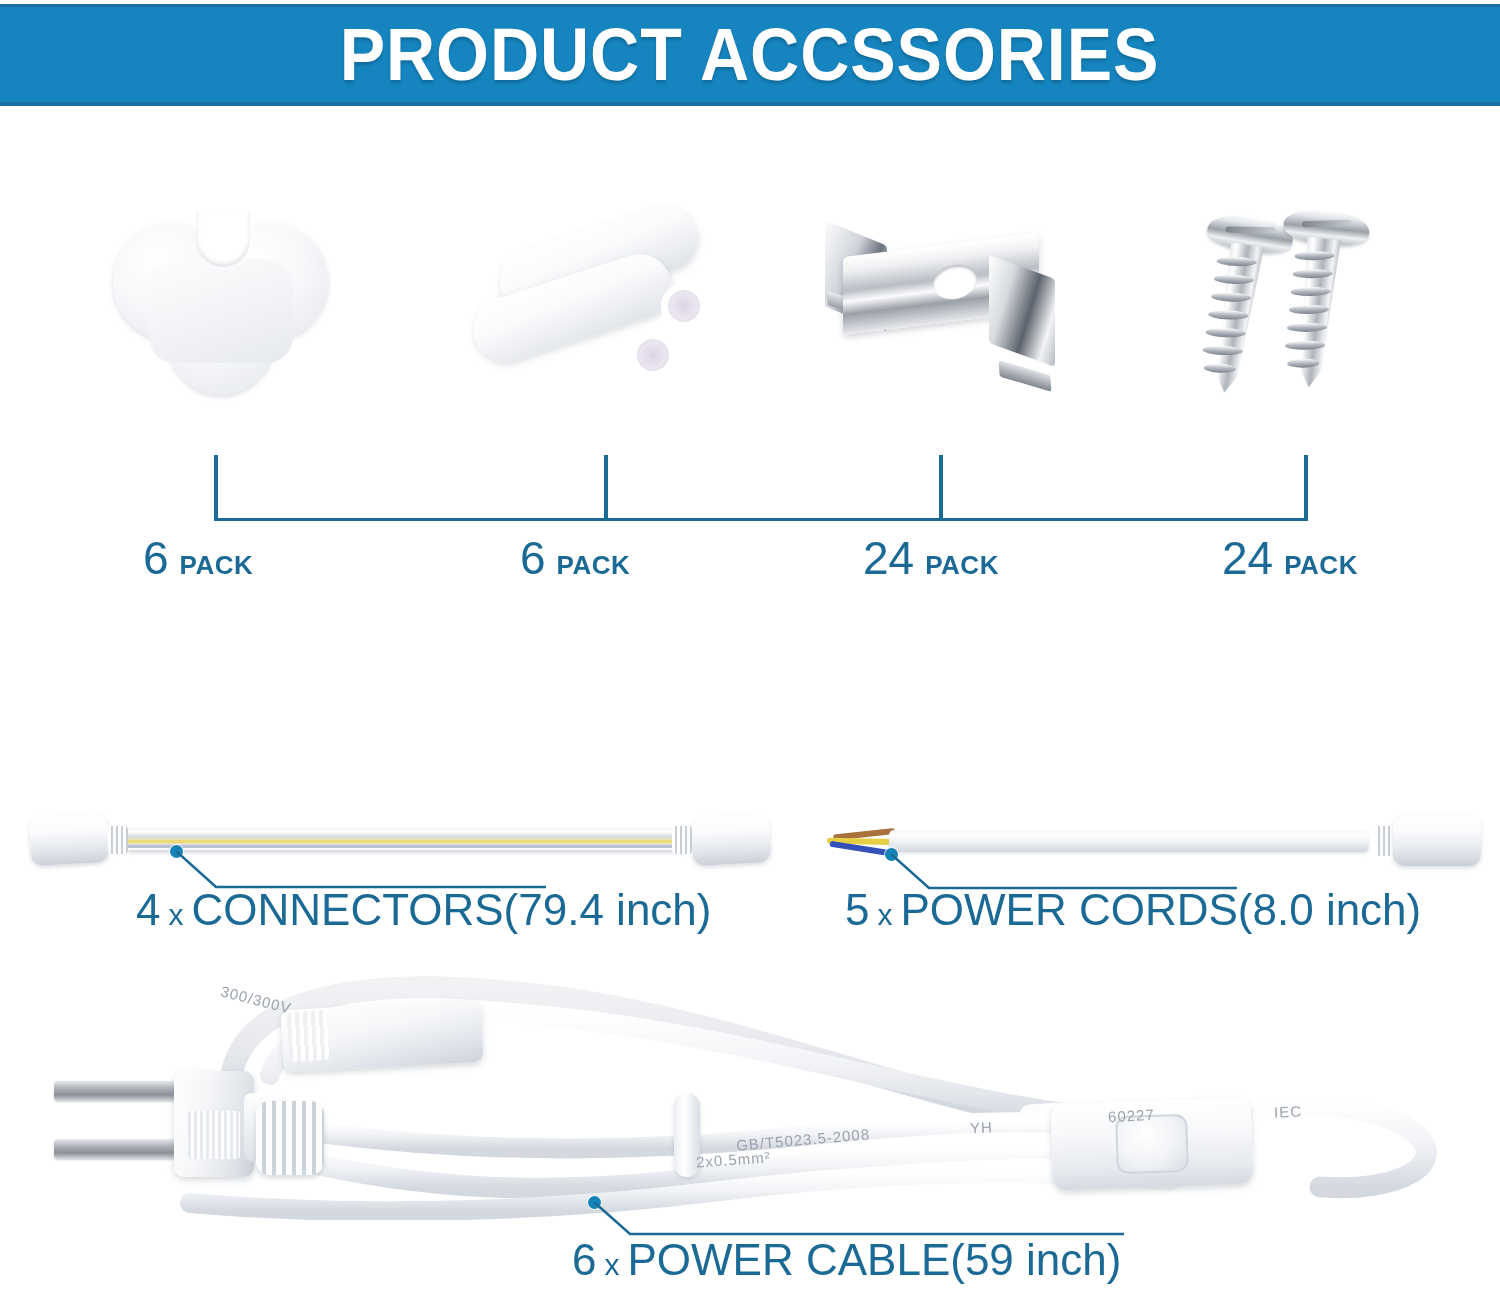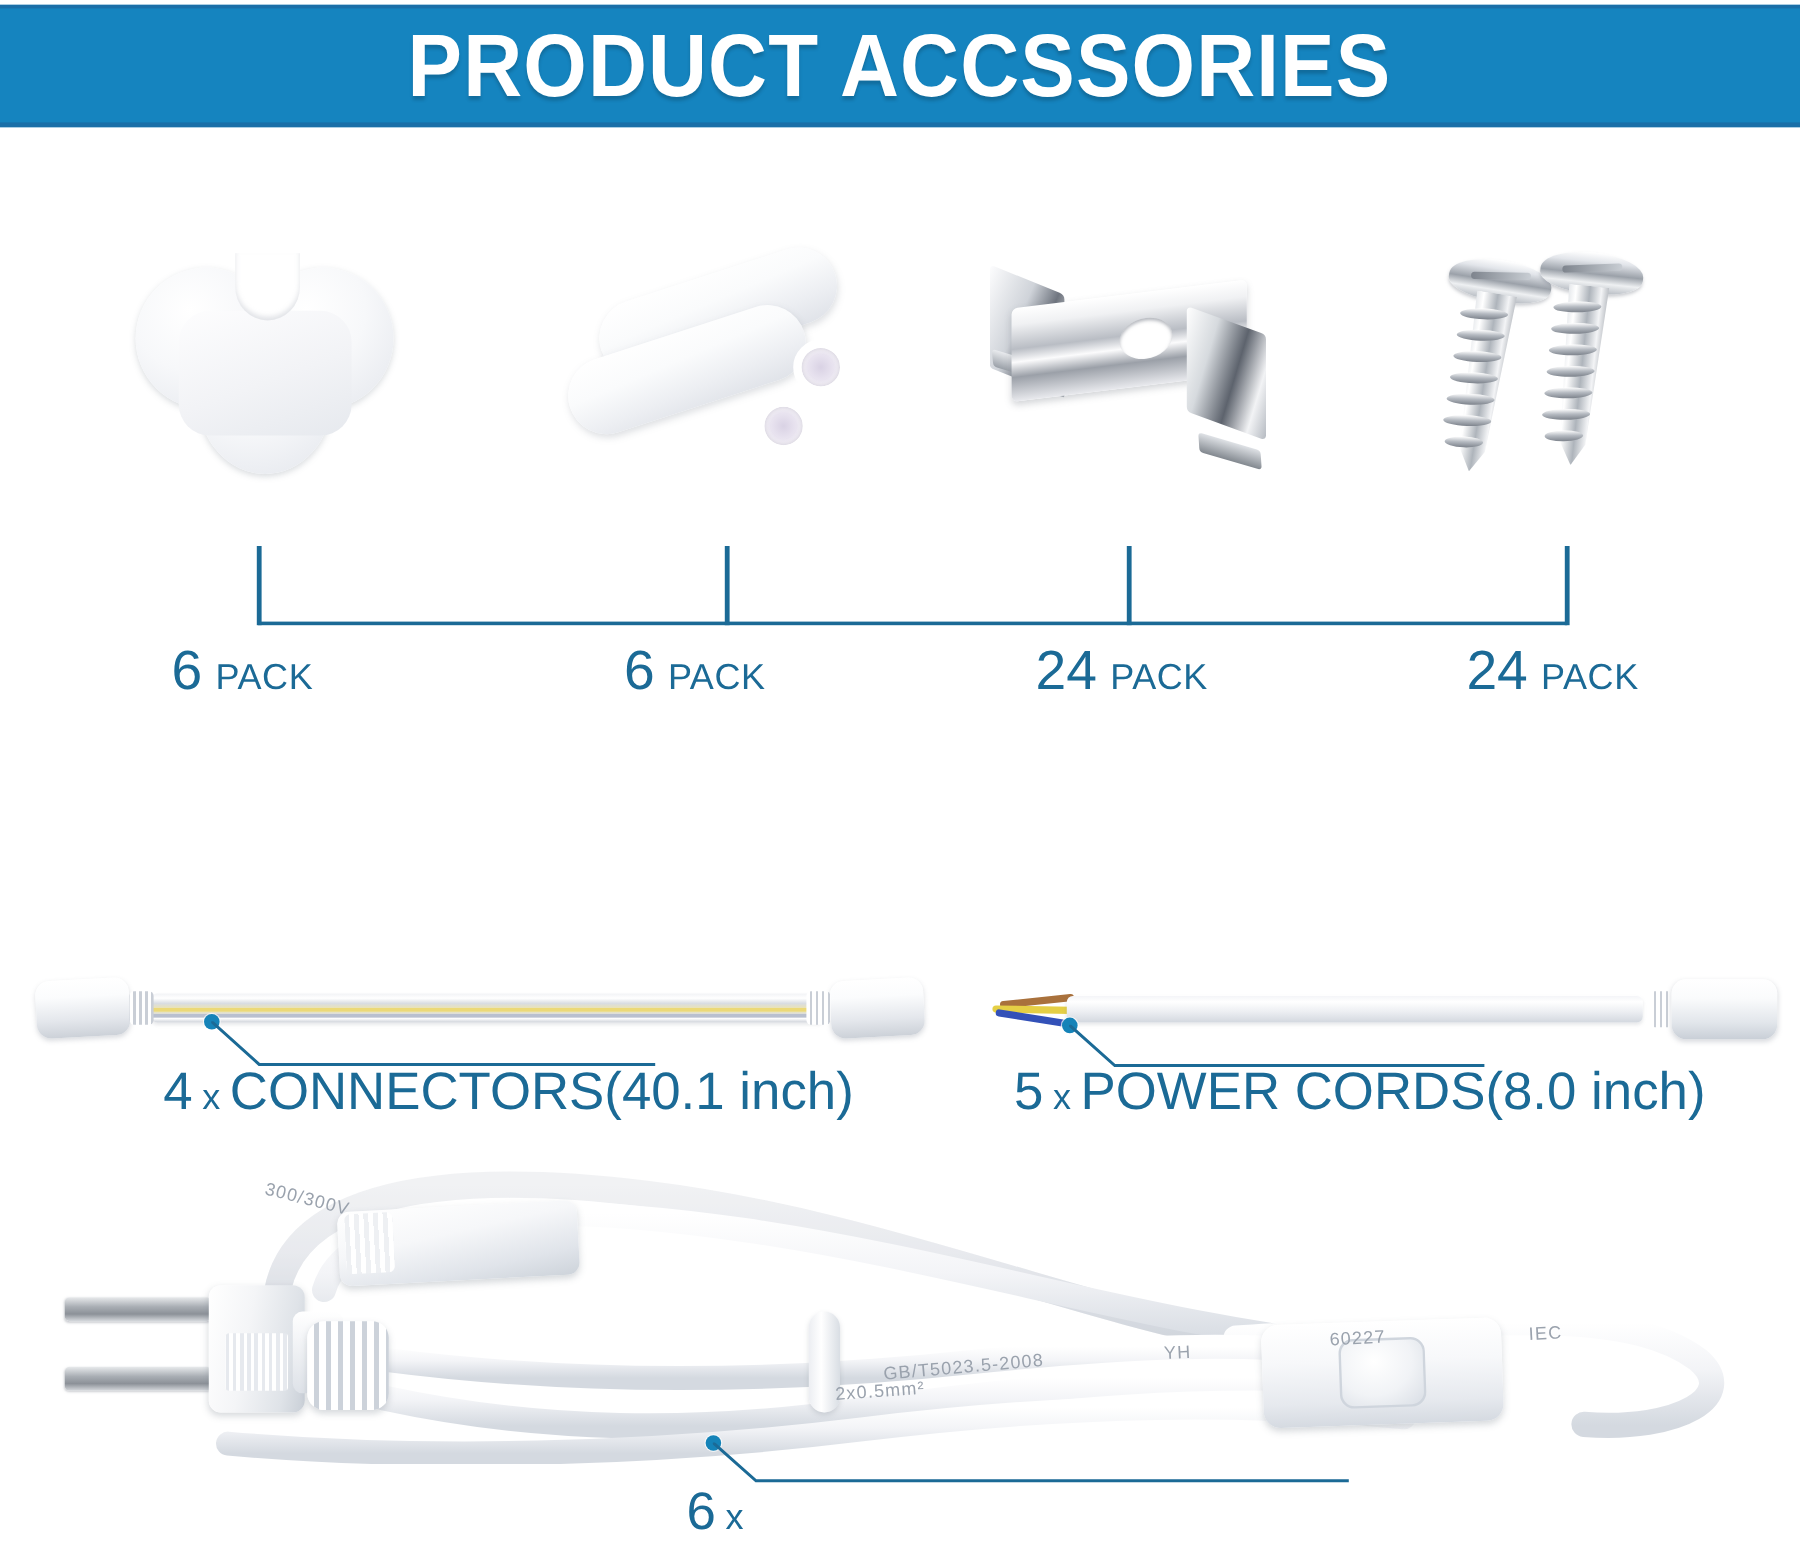--- a/index.html
+++ b/index.html
@@ -150,21 +150,21 @@
   .tick.t2{left:604px;}
   .tick.t3{left:939px;}
   .tick.t4{left:1304px;}
 
   
   .pack-label{
     position:absolute;top:535px;height:56px;
     display:flex;align-items:baseline;color:#1b6a96;white-space:nowrap;
   }
   .pack-qty{font-size:46px;font-weight:normal;line-height:1;}
-  .pack-word{font-size:30px;font-weight:normal;line-height:1;margin-left:11px;letter-spacing:.5px;}
+  .pack-word{font-size:26px;font-weight:bold;line-height:1;margin-left:11px;letter-spacing:.5px;}
   .pl-1{left:143px;}
   .pl-2{left:520px;}
   .pl-3{left:863px;}
   .pl-4{left:1222px;}
 
   
   .conn-cable{position:absolute;left:18px;top:806px;width:760px;height:66px;}
   .cc-cable{
     position:absolute;left:108px;top:22px;width:560px;height:24px;
     background:linear-gradient(180deg,#f2f3f6 0%,#ffffff 16%,#d9dde3 34%,#e8e2bd 48%,#f2e9a8 58%,#d9dbe2 72%,#ffffff 86%,#cfd3da 100%);
@@ -405,21 +405,21 @@
 
 <div class="callout" style="left:170px;top:845px;width:400px;height:48px;">
   <div class="dot" style="left:0;top:0;"></div>
   <svg width="400" height="48" style="position:absolute;left:6px;top:6px;">
     <polyline points="0,0 40,36 370,36" fill="none" stroke="#1b6a96" stroke-width="2.5"></polyline>
   </svg>
 </div>
 <div class="big-label lbl-connectors">
   <span class="bl-qty">4</span>
   <span class="bl-x">x</span>
-  <span class="bl-text">CONNECTORS(40.1 inch)</span>
+  <span class="bl-text">CONNECTORS(79.4 inch)</span>
 </div>
 
 <div class="power-cord">
   <div class="wire w-brown"></div>
   <div class="wire w-yellow"></div>
   <div class="wire w-blue"></div>
   <div class="pc-cable"></div>
   <div class="pc-collar"></div>
   <div class="pc-endcap"></div>
 </div>
@@ -488,13 +488,14 @@
 
 <div class="callout" style="left:588px;top:1196px;width:560px;height:46px;">
   <div class="dot" style="left:0;top:0;"></div>
   <svg width="560" height="46" style="position:absolute;left:6px;top:6px;">
     <polyline points="0,0 36,32 530,32" fill="none" stroke="#1b6a96" stroke-width="2.5"></polyline>
   </svg>
 </div>
 <div class="big-label lbl-cable">
   <span class="bl-qty">6</span>
   <span class="bl-x">x</span>
+  <span class="bl-text">POWER CABLE(59 inch)</span>
 </div>
 
 </body></html>

